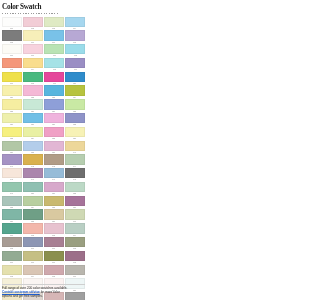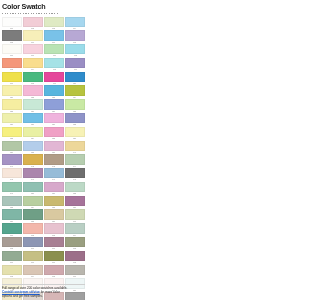--- a/index.html
+++ b/index.html
@@ -15,20 +15,21 @@
     background: #ffffff;
     padding: 3px 2px 0 2px;
   }
   .title {
     font-size: 7.2px;
     font-weight: bold;
     color: #1a1a1a;
     letter-spacing: -0.2px;
     line-height: 8px;
     white-space: nowrap;
+    font-family: Liberation Serif, serif;
   }
   .dotted-rule {
     margin-top: 1.5px;
     height: 1px;
     width: 56px;
     background-image: repeating-linear-gradient(to right,
         #9a9a9a 0px, #9a9a9a 1.2px, rgba(0,0,0,0) 1.2px, rgba(0,0,0,0) 2.6px);
   }
   .grid {
     margin-top: 3px;

